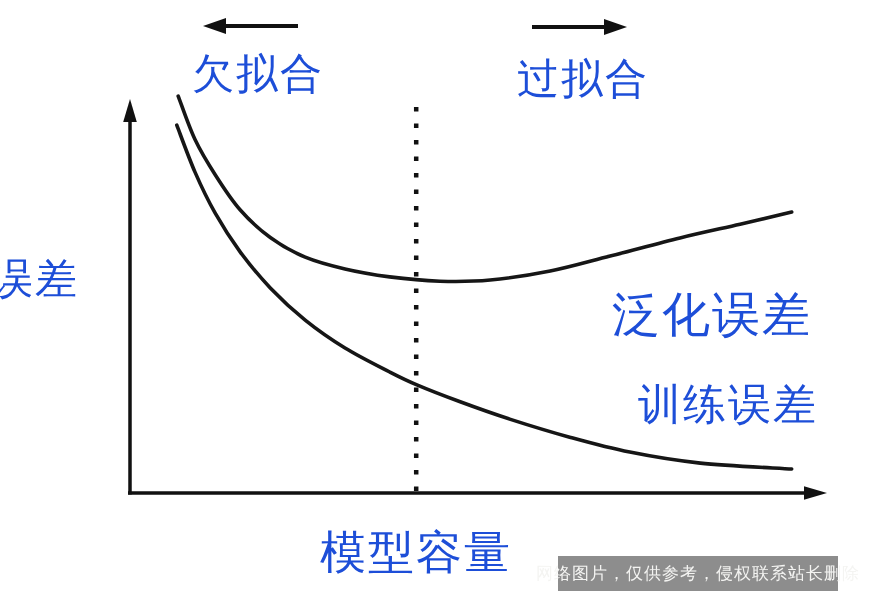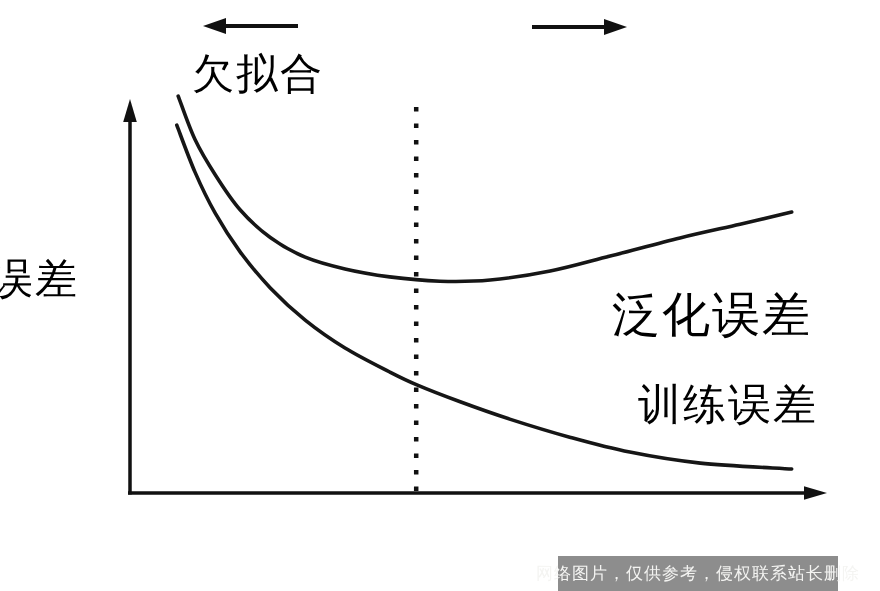--- a/index.html
+++ b/index.html
@@ -6,21 +6,21 @@
   .stage{
     position:relative;
     width:880px;height:591px;
     background:#ffffff;
     overflow:hidden;
     font-family:"Liberation Sans","DejaVu Sans",sans-serif;
   }
   .chart-svg{position:absolute;left:0;top:0;}
   .lbl{
     position:absolute;
-    color:#000000;
+    color:#1d4ed8;
     font-size:42px;
     letter-spacing:2px;
     white-space:nowrap;
     line-height:1;
     user-select:none;
   }
   .lbl-yaxis{left:-9px;top:258px;}
   .lbl-underfit{left:192px;top:53px;}
   .lbl-optimal{left:372px;top:34px;}
   .lbl-overfit{left:517px;top:58px;}
@@ -61,20 +61,22 @@
 
     <line x1="532" y1="27" x2="607" y2="27" stroke="#111" stroke-width="4"></line>
     <polygon points="627,27 604,19 604,35" fill="#111"></polygon>
 
     <path d="M178.2,96.1C181.0,103.3,188.7,126.2,194.9,139.3C201.1,152.4,207.6,162.9,215.2,174.7C222.7,186.5,231.1,199.6,240.3,210.0C249.5,220.5,259.5,229.7,270.3,237.5C281.1,245.4,292.8,252.0,305.2,257.2C317.6,262.4,330.9,265.7,345.0,269.0C359.1,272.3,373.8,274.8,389.7,276.9C405.5,278.9,423.2,280.6,439.9,281.2C456.7,281.7,471.8,281.7,490.2,280.0C508.5,278.3,530.2,275.0,550.2,271.0C570.2,267.0,588.6,261.5,610.2,256.0C631.9,250.5,658.4,243.2,680.0,237.9C701.7,232.6,721.4,228.5,740.1,224.2C758.7,219.9,783.1,214.0,791.7,212.0" fill="none" stroke="#161616" stroke-width="3.6" stroke-linecap="round"></path>
     <path d="M176.8,125.2C179.8,132.9,188.5,157.2,194.9,171.9C201.3,186.6,207.6,199.8,215.2,213.2C222.7,226.5,231.1,239.6,240.3,252.1C249.5,264.5,259.5,276.5,270.3,287.9C281.1,299.2,292.8,310.1,305.2,320.1C317.6,330.1,330.9,339.3,345.0,348.0C359.1,356.6,377.7,365.8,389.7,372.0C401.6,378.1,405.1,379.9,416.9,384.9C428.6,389.9,444.7,396.1,460.2,401.8C475.6,407.5,491.4,413.2,509.7,419.1C528.0,425.0,549.7,431.7,569.7,437.2C589.7,442.7,608.0,447.8,629.8,452.1C651.5,456.5,673.3,460.3,700.3,463.1C727.3,465.9,776.5,468.0,791.7,469.0" fill="none" stroke="#161616" stroke-width="3.6" stroke-linecap="round"></path>
   </svg>
 
   <div class="lbl lbl-yaxis">误差</div>
   <div class="lbl lbl-underfit">欠拟合</div>
+  <div class="lbl lbl-overfit">过拟合</div>
   <div class="lbl lbl-gen">泛化误差</div>
   <div class="lbl lbl-train">训练误差</div>
+  <div class="lbl lbl-xaxis">模型容量</div>
 
   <div class="watermark">
     <span>网络图片，仅供参考，侵权联系站长删除</span>
   </div>
 
 </div>
 
 </body></html>

